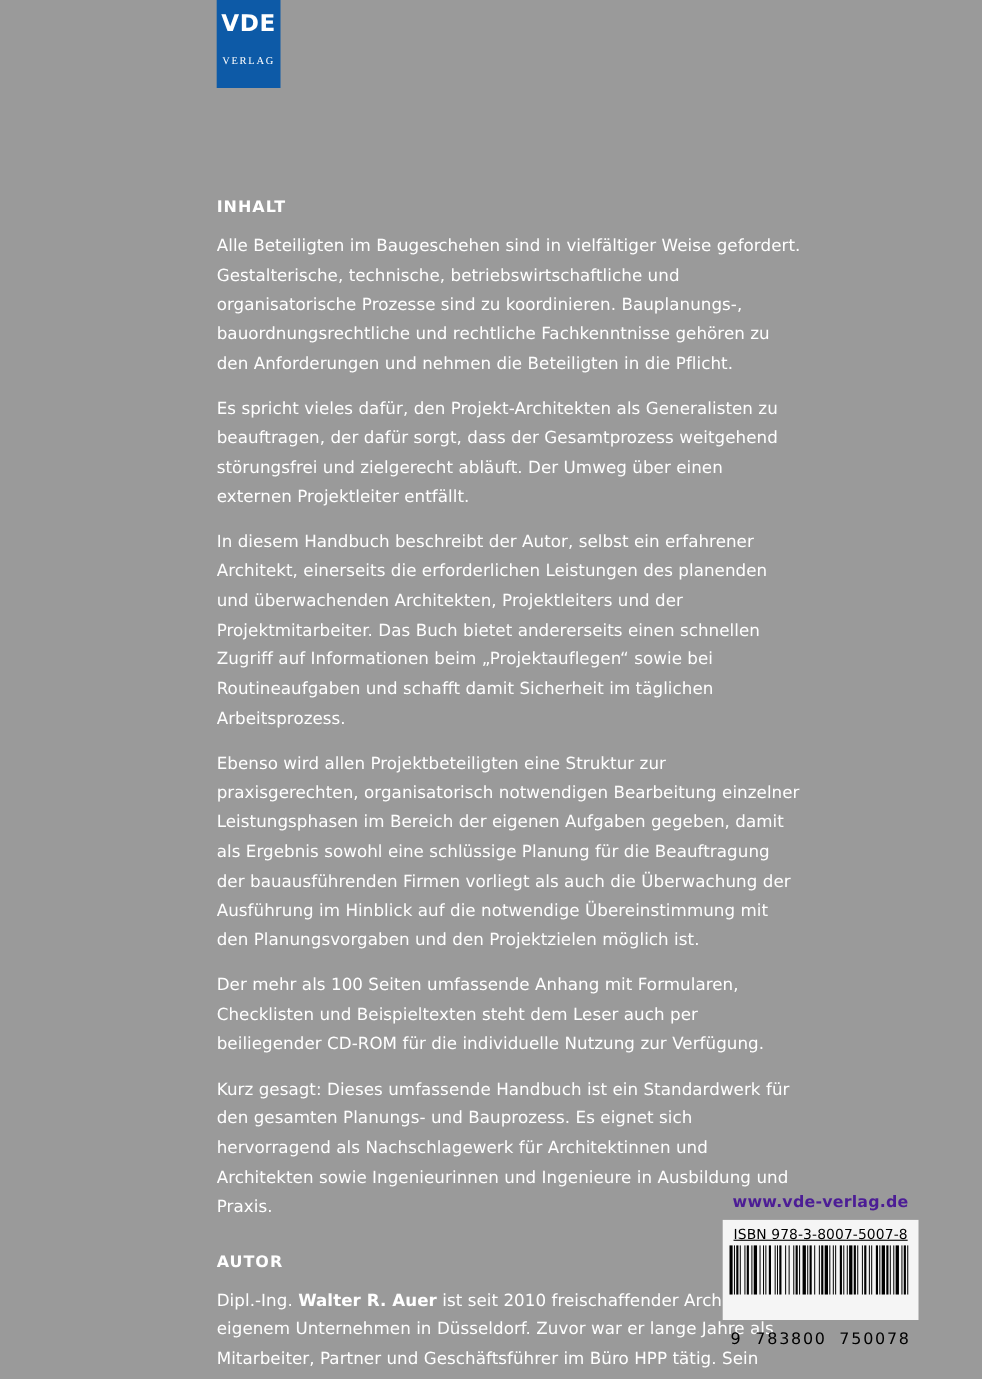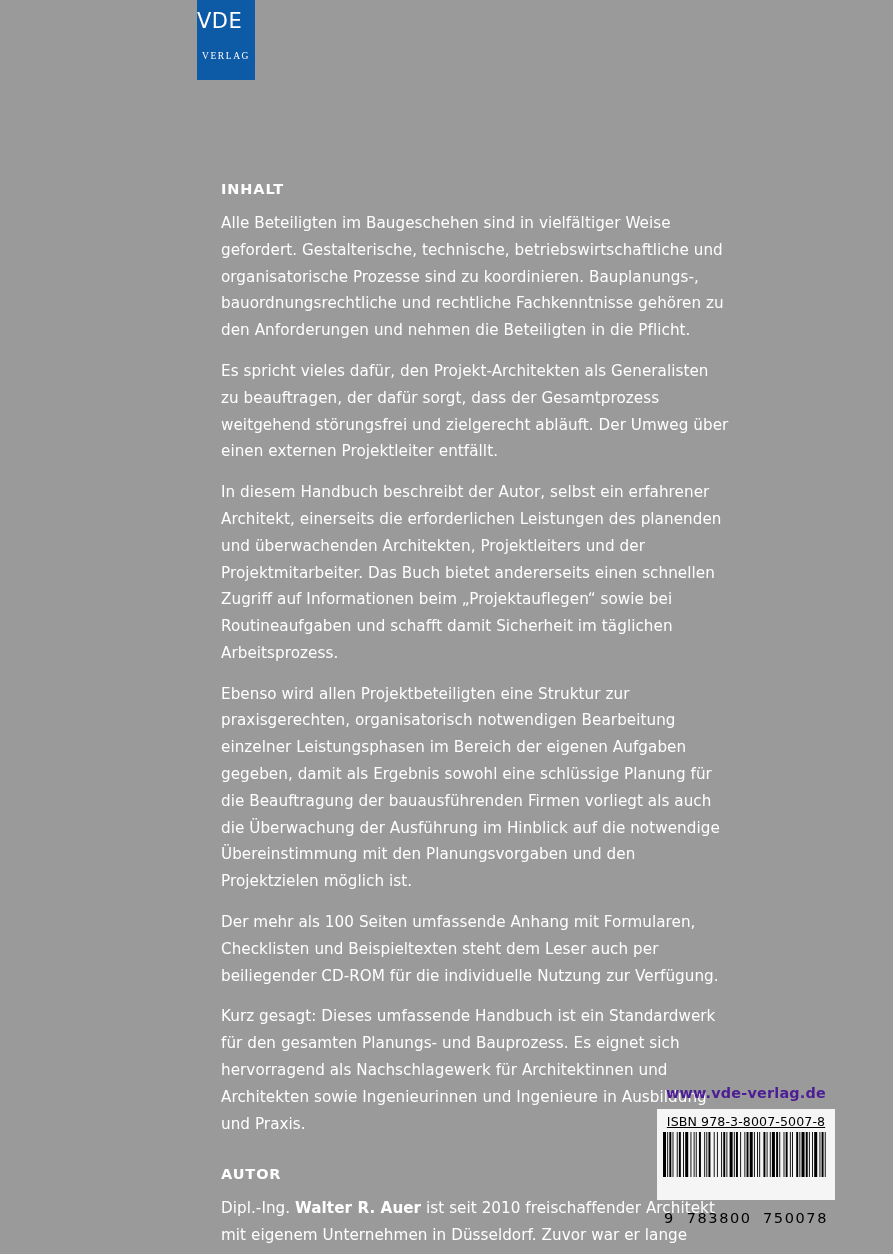--- a/index.html
+++ b/index.html
@@ -23,23 +23,23 @@
     width: 58px;
     height: 80px;
     background: #0d5aa7;
     color: #ffffff;
   }
   .logo-vde {
     position: absolute;
     left: 0;
     right: 0;
     top: 11px;
-    text-align: left;
-    font-family: "DejaVu Sans", sans-serif;
-    font-weight: normal;
+    text-align: center;
+    font-family: "DejaVu Sans", sans-serif;
+    font-weight: bold;
     font-size: 21px;
     letter-spacing: 0.5px;
     line-height: 1;
   }
   .logo-verlag {
     position: absolute;
     left: 0;
     right: 0;
     top: 52px;
     text-align: center;
@@ -71,21 +71,21 @@
   .para {
     font-family: "DejaVu Sans", sans-serif;
     font-size: 15.2px;
     line-height: 26.8px;
     margin: 0 0 14px 0;
     letter-spacing: 0.05px;
     white-space: pre-line;
   }
   .para:last-child { margin-bottom: 0; }
 
-  .block { margin-bottom: 22px; margin-left: 24px; }
+  .block { margin-bottom: 22px; }
   .block-author { margin-top: 30px; }
 
   .para b, .para strong { font-weight: bold; }
 
   
   .barcode-zone {
     position: absolute;
     left: 657px;
     top: 1085px;
     width: 178px;

